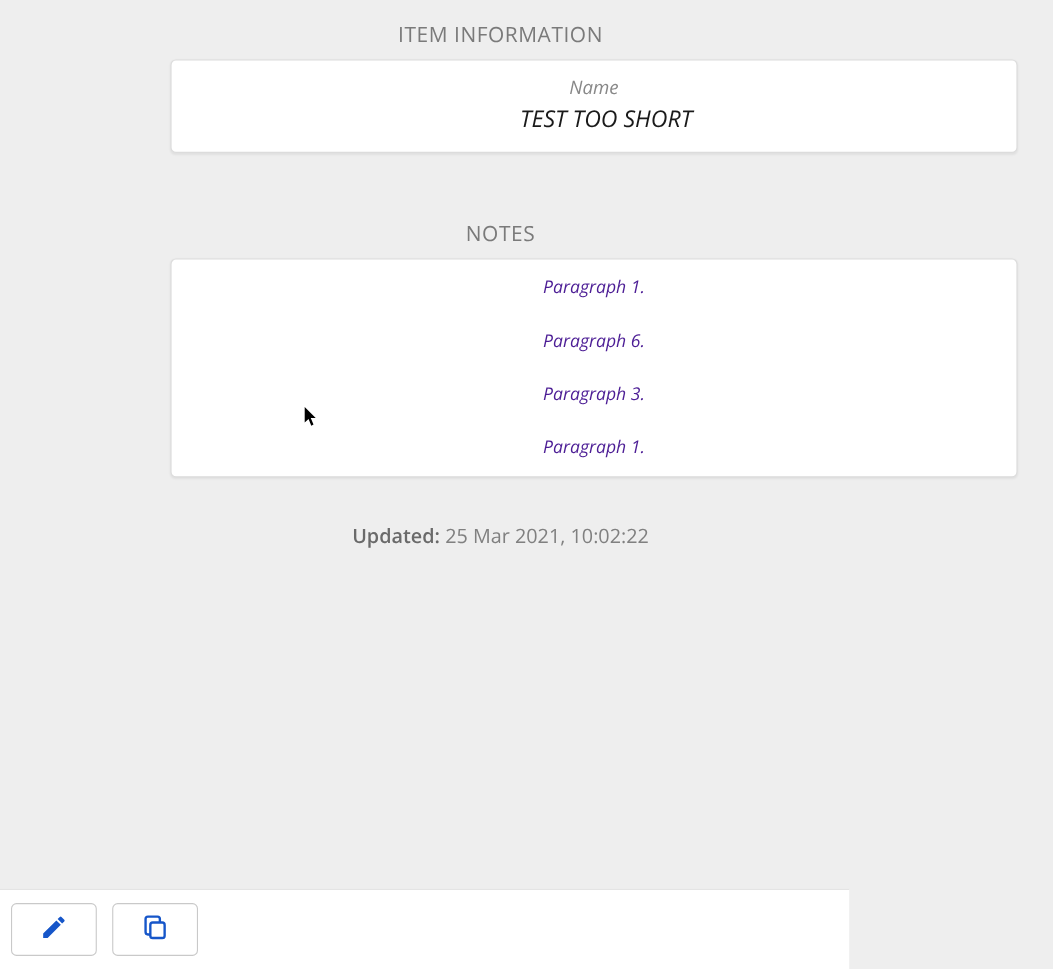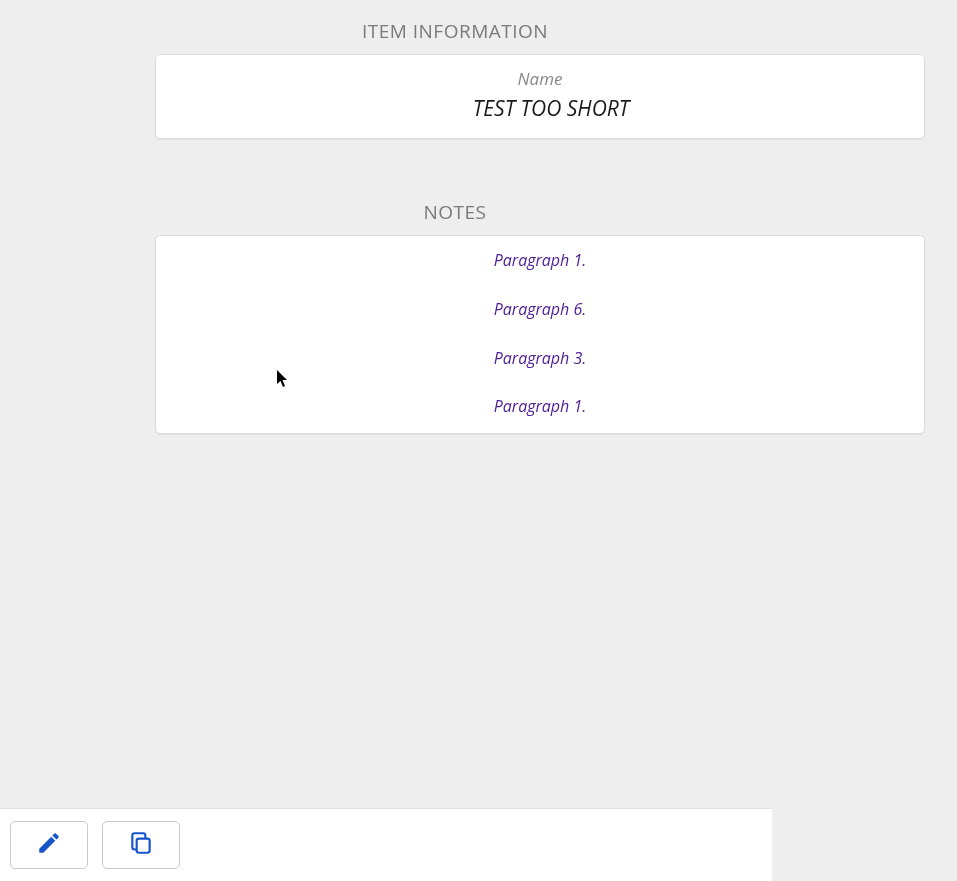--- a/index.html
+++ b/index.html
@@ -119,20 +119,24 @@
       <div class="section-title">NOTES</div>
 
       <div class="card notes-card">
         <p class="note-p">Paragraph 1.</p>
         <p class="note-p">Paragraph 6.</p>
         <p class="note-p">Paragraph 3.</p>
         <p class="note-p">Paragraph 1.</p>
       </div>
     </div>
 
+    <div class="updated-row">
+      <span class="lbl">Updated:</span>
+      <span>25 Mar 2021, 10:02:22</span>
+    </div>
 
   </div>
 
   <div class="toolbar">
     <div class="tbtn">
       <span>
         <svg viewBox="0 0 24 24">
           <path d="M3 17.25V21h3.75L17.81 9.94l-3.75-3.75L3 17.25zM20.71 7.04a1 1 0 0 0 0-1.41l-2.34-2.34a1 1 0 0 0-1.41 0l-1.83 1.83 3.75 3.75 1.83-1.83z" fill="#1656c9"></path>
         </svg>
       </span>

